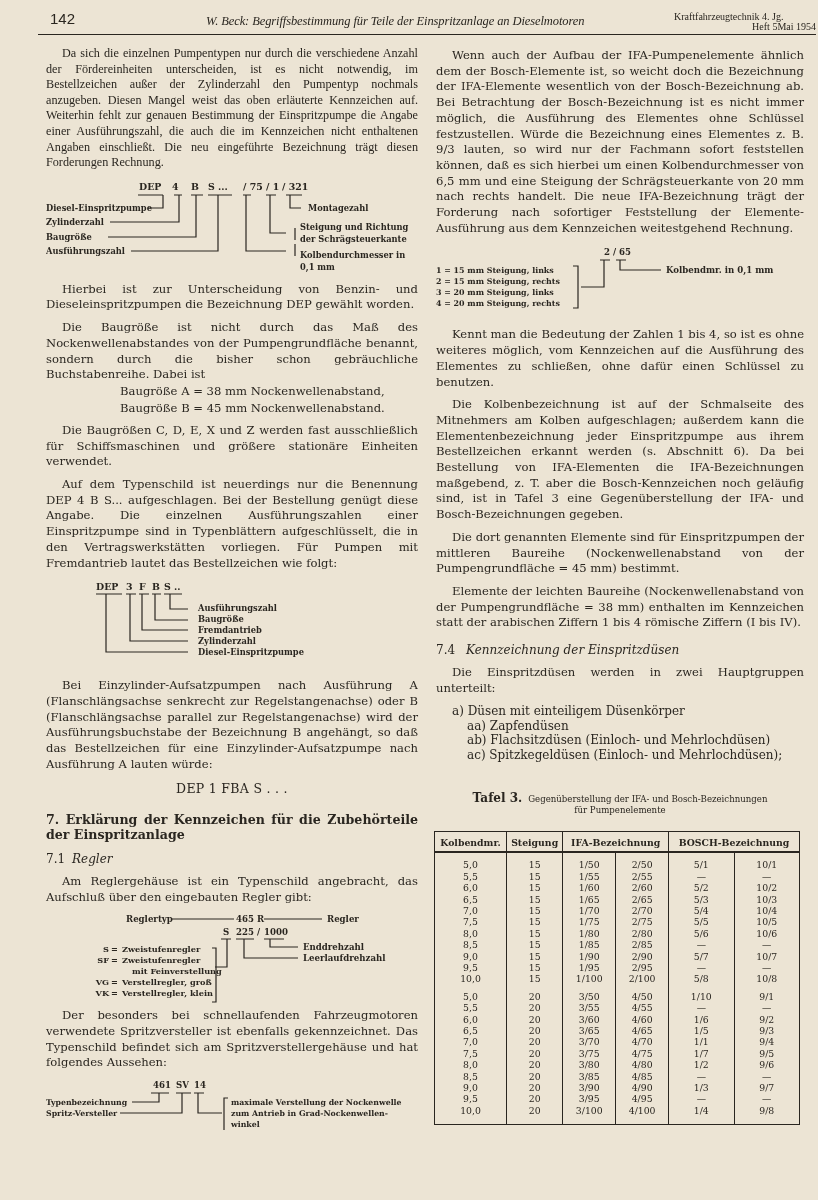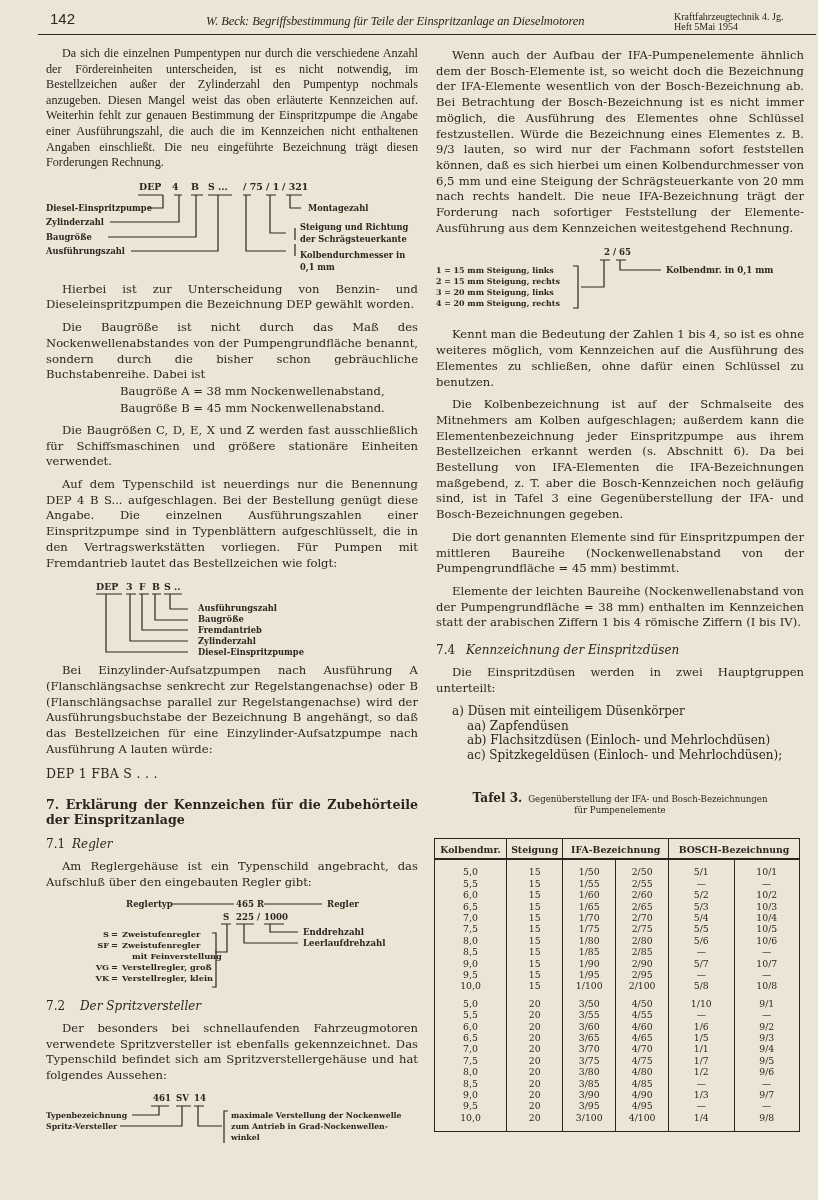--- a/index.html
+++ b/index.html
@@ -9,43 +9,43 @@
     color: #2a2620;
     font-family: "DejaVu Serif", "Liberation Serif", serif;
     position: relative;
   }
   .page { position: absolute; left: 8px; top: 0; width: 818px; height: 1144px; }
   
   .hdr { position: absolute; left: 30px; top: 8px; width: 778px; height: 26px; border-bottom: 1.5px solid #2a2620; }
   .hdr .pno { position: absolute; left: 12px; top: 2px; font-family: "Liberation Sans", sans-serif; font-size: 15px; }
   .hdr .title { position: absolute; left: 168px; top: 6px; font-family: "Liberation Serif", serif; font-style: italic; font-size: 12.5px; letter-spacing: -0.1px; }
   .hdr .journal { position: absolute; left: 636px; top: 4px; font-family: "Liberation Serif", serif; font-size: 10px; line-height: 10px; width: 142px; }
-  .hdr .journal .r2 { display: flex; justify-content: flex-start; }
+  .hdr .journal .r2 { display: flex; justify-content: flex-end; }
   
   .col { position: absolute; font-size: 11.6px; line-height: 15.7px; text-align: justify; }
   .colL { left: 38px; top: 46px; width: 372px; }
   .colR { left: 428px; top: 48px; width: 368px; }
   p { margin: 0 0 7px 0; text-indent: 16px; hyphens: manual; }
   p.first { font-family: "Liberation Serif", serif; font-size: 12.2px; line-height: 15.6px; }
   .sec { font-weight: bold; font-size: 12.6px; line-height: 15px; margin: 6px 0 10px 0; }
   .sub { font-size: 12px; margin: 0 0 6px 0; }
   .sub .num { display: inline-block; width: 26px; }
   .sub .t { font-style: italic; }
   .indent-line { padding-left: 74px; margin: 0; line-height: 17px; }
-  .center { text-align: left; margin: 8px 0 16px 0; font-size: 12.5px; letter-spacing: 0.3px; }
+  .center { text-align: center; margin: 8px 0 16px 0; font-size: 12.5px; letter-spacing: 0.3px; }
   .list { margin: 0; padding: 0; list-style: none; }
   .list li { font-size: 12px; line-height: 14.6px; }
   .list .l1 { padding-left: 16px; margin-top: 8px; }
   .list .l2 { padding-left: 31px; }
   svg text { font-family: "DejaVu Serif", "Liberation Serif", serif; fill: #2a2620; }
   .dg { display: block; }
   
   .tcap { font-size: 8.6px; text-align: center; margin-top: 30px; line-height: 11px; }
   .tcap b { font-size: 12px; margin-right: 6px; }
-  table.t3 { border-collapse: collapse; width: 232px; margin-top: 22px; margin-left: -2px; width: 366px; font-size: 9.3px; }
+  table.t3 { border-collapse: collapse; width: 232px; margin-top: 15px; margin-left: -2px; width: 366px; font-size: 9.3px; }
   table.t3 th { font-weight: bold; font-size: 9.3px; padding: 3px 0 1px 0; text-align: center; }
   table.t3 th.sm { font-weight: normal; font-size: 9px; padding: 0 0 3px 0; }
   table.t3 td { text-align: center; padding: 0; line-height: 11.4px; }
   table.t3 { border: 1.5px solid #2a2620; }
   table.t3 .vl { border-left: 1.2px solid #2a2620; }
   table.t3 .vls { border-left: 1px solid #2a2620; }
   table.t3 thead tr:last-child th { border-bottom: 2px solid #2a2620; }
   table.t3 tbody tr.gap td { padding-top: 6px; }
 </style>
 </head>
@@ -125,21 +125,21 @@
       </g>
       <g font-weight="bold" font-size="8.3">
         <text x="152" y="33">Ausführungszahl</text>
         <text x="152" y="44">Baugröße</text>
         <text x="152" y="55">Fremdantrieb</text>
         <text x="152" y="66">Zylinderzahl</text>
         <text x="152" y="77">Diesel-Einspritzpumpe</text>
       </g>
     </svg>
 
-    <p style="margin-top:5px">Bei Einzylinder-Aufsatzpumpen nach Ausführung A (Flanschlängsachse senkrecht zur Regelstangenachse) oder B (Flanschlängsachse parallel zur Regelstangenachse) wird der Ausführungsbuchstabe der Bezeichnung B angehängt, so daß das Bestellzeichen für eine Einzylinder-Aufsatzpumpe nach Ausführung A lauten würde:</p>
+    <p style="margin-top:20px">Bei Einzylinder-Aufsatzpumpen nach Ausführung A (Flanschlängsachse senkrecht zur Regelstangenachse) oder B (Flanschlängsachse parallel zur Regelstangenachse) wird der Ausführungsbuchstabe der Bezeichnung B angehängt, so daß das Bestellzeichen für eine Einzylinder-Aufsatzpumpe nach Ausführung A lauten würde:</p>
     <div class="center">DEP 1 FBA S . . .</div>
 
     <div class="sec">7. Erklärung der Kennzeichen für die Zubehörteile der Einspritzanlage</div>
     <div class="sub"><span class="num">7.1</span><span class="t">Regler</span></div>
     <p>Am Reglergehäuse ist ein Typenschild angebracht, das Aufschluß über den eingebauten Regler gibt:</p>
 
     <svg class="dg" width="372" height="96">
       <g font-weight="bold" font-size="8.6">
         <text x="80" y="10">Reglertyp</text>
         <text x="190" y="10">465 R</text>
@@ -168,21 +168,20 @@
         <text x="86" y="62">mit Feinverstellung</text>
         <text x="63" y="73" text-anchor="end">VG</text>
         <text x="65" y="73">=</text>
         <text x="76" y="73">Verstellregler, groß</text>
         <text x="63" y="84" text-anchor="end">VK</text>
         <text x="65" y="84">=</text>
         <text x="76" y="84">Verstellregler, klein</text>
       </g>
     </svg>
 
-    <div class="sub" style="margin-top:6px"><span class="num" style="width:34px">7.2</span><span class="t">Der Spritzversteller</span></div>
     <p>Der besonders bei schnellaufenden Fahrzeugmotoren verwendete Spritzversteller ist ebenfalls gekennzeichnet. Das Typenschild befindet sich am Spritzverstellergehäuse und hat folgendes Aussehen:</p>
 
     <svg class="dg" width="372" height="52">
       <g font-weight="bold" font-size="8.6">
         <text x="107" y="10">461</text>
         <text x="130" y="10">SV</text>
         <text x="148" y="10">14</text>
       </g>
       <g stroke="#2a2620" stroke-width="1.2" fill="none">
         <path d="M105 15 H123 M113 15 V24 H86"></path>

